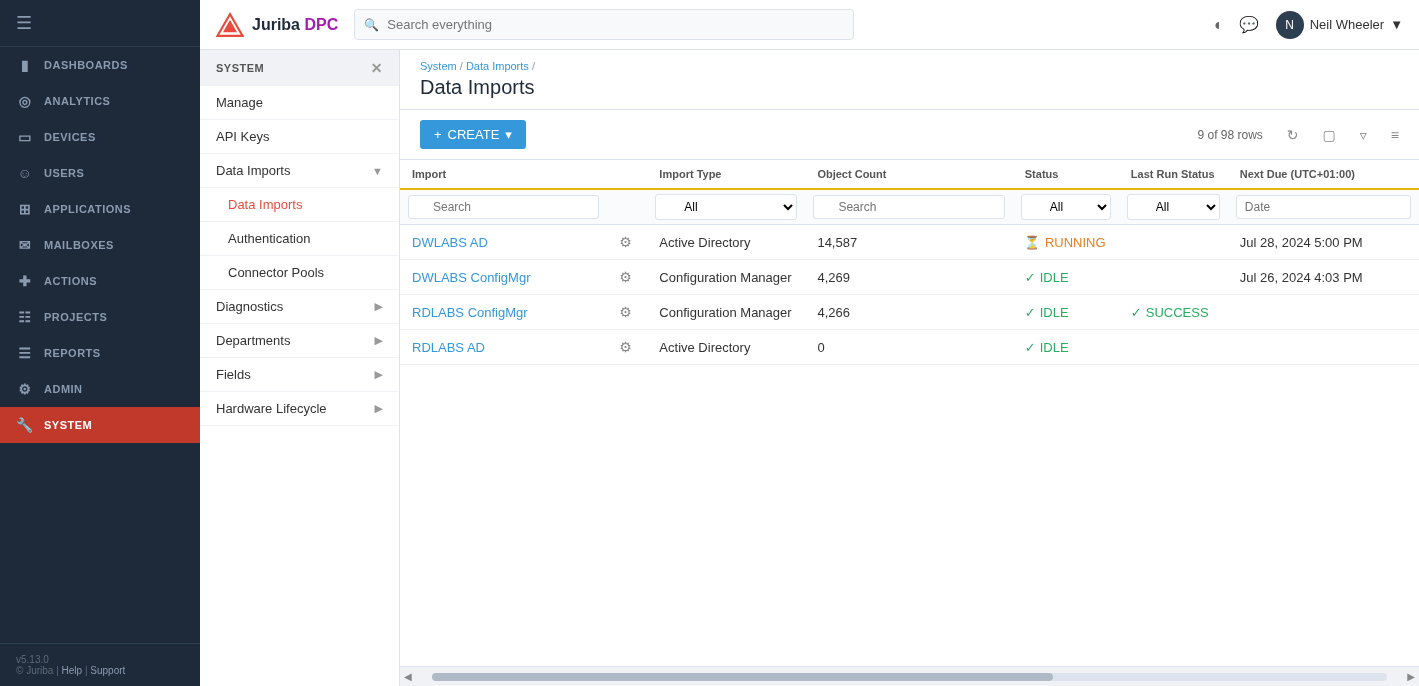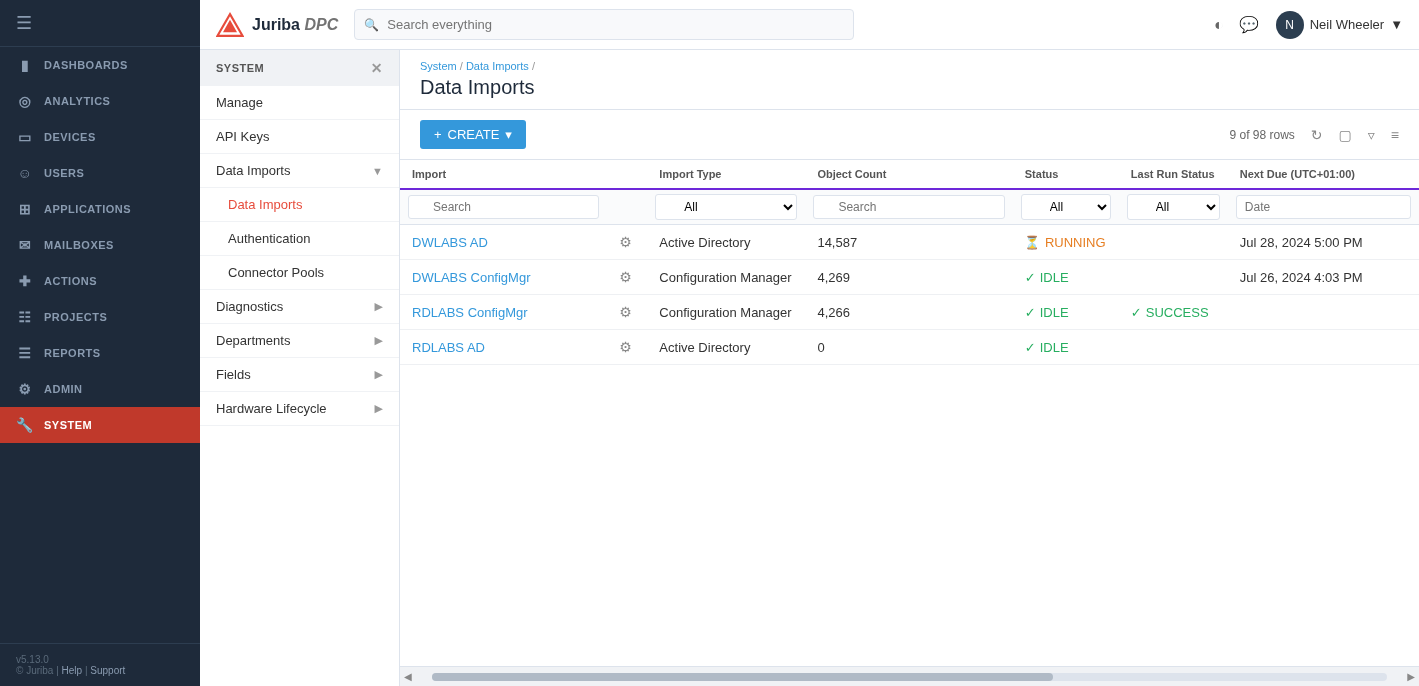--- a/index.html
+++ b/index.html
@@ -68,21 +68,21 @@
       align-items: center;
       gap: 8px;
       min-width: 120px;
     }
     .logo-triangle {
       width: 28px;
       height: 28px;
     }
     .logo-text { font-size: 16px; font-weight: 300; color: #1e2a3a; }
     .logo-text strong { font-weight: 700; color: #1e2a3a; }
-    .logo-dpc { color: #737373; font-weight: 700; font-size: 16px; font-style: italic; }
+    .logo-dpc { color: #a21caf; font-weight: 700; font-size: 16px; }
     .search-bar {
       flex: 1;
       max-width: 500px;
       position: relative;
     }
     .search-bar input {
       width: 100%;
       padding: 7px 12px 7px 32px;
       border: 1px solid #dde3ec;
       border-radius: 4px;
@@ -188,42 +188,42 @@
       color: #fff;
       border: none;
       padding: 7px 14px;
       border-radius: 3px;
       cursor: pointer;
       font-size: 13px;
       display: flex;
       align-items: center;
       gap: 6px;
     }
-    .toolbar-right { display: flex; align-items: center; gap: 16px; color: #666; font-size: 12px; justify-content: center; }
+    .toolbar-right { display: flex; align-items: center; gap: 24px; color: #666; font-size: 12px; justify-content: center; }
     .toolbar-icon { cursor: pointer; color: #888; font-size: 14px; }
 
     
     .table-container {
       flex: 1;
       overflow: auto;
       background: #fff;
     }
 
     table {
       width: 100%;
       border-collapse: collapse;
     }
     thead th {
       background: #fff;
       padding: 8px 12px;
       font-size: 11px;
       font-weight: 600;
       color: #555;
       text-align: left;
-      border-bottom: 2px solid #6d28d9;
+      border-bottom: 2px solid #eab308;
       white-space: nowrap;
     }
     .filter-row td {
       padding: 4px 8px;
       border-bottom: 1px solid #dde3ec;
       background: #fafbfc;
     }
     .filter-input {
       width: 100%;
       padding: 4px 8px 4px 24px;

